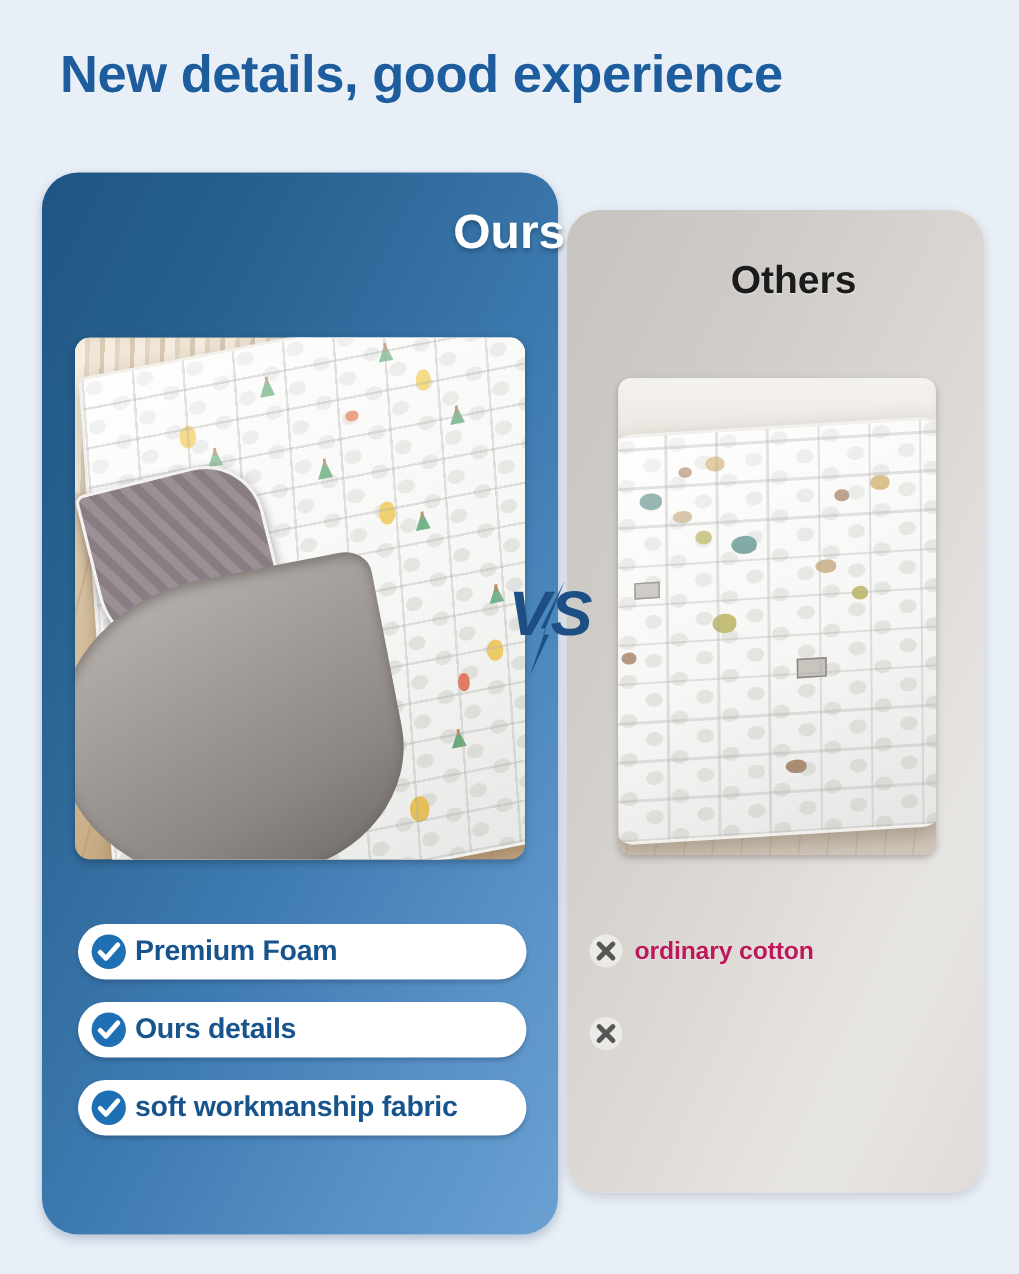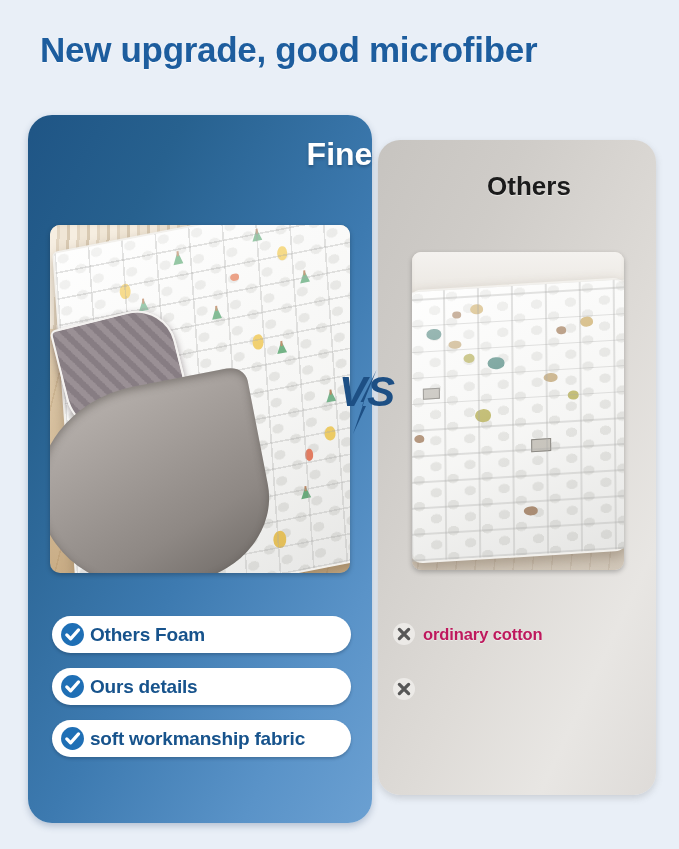--- a/index.html
+++ b/index.html
@@ -168,21 +168,21 @@
 
   
   .motif{ position:absolute; }
   .tree{ width:0;height:0;border-left:5px solid transparent;border-right:5px solid transparent; }
   .trunk{ position:absolute;width:2px;height:5px;background:#b0683b;left:50%;margin-left:-1px;top:100%; }
   .blob{ border-radius:50% 50% 45% 55%; }
 
   
   .vs-badge{
     position:absolute;
-    left:339px; top:366px;
+    left:339px; top:383px;
     width:64px; height:72px;
     z-index:5;
     text-align:right;
   }
 
   
   .pros{ position:absolute; left:52px; top:616px; width:299px; }
   .pill{
     display:flex; align-items:center;
     height:37px;
@@ -207,24 +207,24 @@
   .con-icon{ width:24px;height:24px;flex:0 0 24px;margin-right:7px; }
   .con-label{
     font-size:16.5px; font-weight:bold; color:#be185d;
     letter-spacing:-0.1px; white-space:nowrap;
     text-shadow:0 1px 1px rgba(255,255,255,.5);
   }
 </style>
 </head>
 <body>
 
-<div class="page-title">New upgrade, good microfiber</div>
+<div class="page-title">New details, good experience</div>
 
 <div class="panel panel-ours"></div>
-<div class="panel-heading heading-ours">Fine</div>
+<div class="panel-heading heading-ours">Ours</div>
 
 <div class="photo photo-ours">
   <div class="ph-layer floor-ours"></div>
   <div class="curtain-ours"></div>
 
   <div class="mat mat-ours">
 
     <span class="motif tree" style="left:34%;top:6%;border-bottom:13px solid #3f9b5b;">
         <i class="trunk"></i>
       </span>
@@ -283,21 +283,21 @@
 </div>
 
 <div class="pros">
   <div class="pill">
     <span class="pill-icon">
       <svg viewBox="0 0 24 24" width="25" height="25">
         <circle cx="12" cy="12" r="11" fill="#1f6fb5"></circle>
         <path d="M6.5 12.4 L10.2 16.2 L17.8 7.6" fill="none" stroke="#ffffff" stroke-width="3.1" stroke-linecap="round" stroke-linejoin="round"></path>
       </svg>
     </span>
-    <span class="pill-label">Others Foam</span>
+    <span class="pill-label">Premium Foam</span>
   </div>
   <div class="pill">
     <span class="pill-icon">
       <svg viewBox="0 0 24 24" width="25" height="25">
         <circle cx="12" cy="12" r="11" fill="#1f6fb5"></circle>
         <path d="M6.5 12.4 L10.2 16.2 L17.8 7.6" fill="none" stroke="#ffffff" stroke-width="3.1" stroke-linecap="round" stroke-linejoin="round"></path>
       </svg>
     </span>
     <span class="pill-label">Ours details</span>
   </div>

